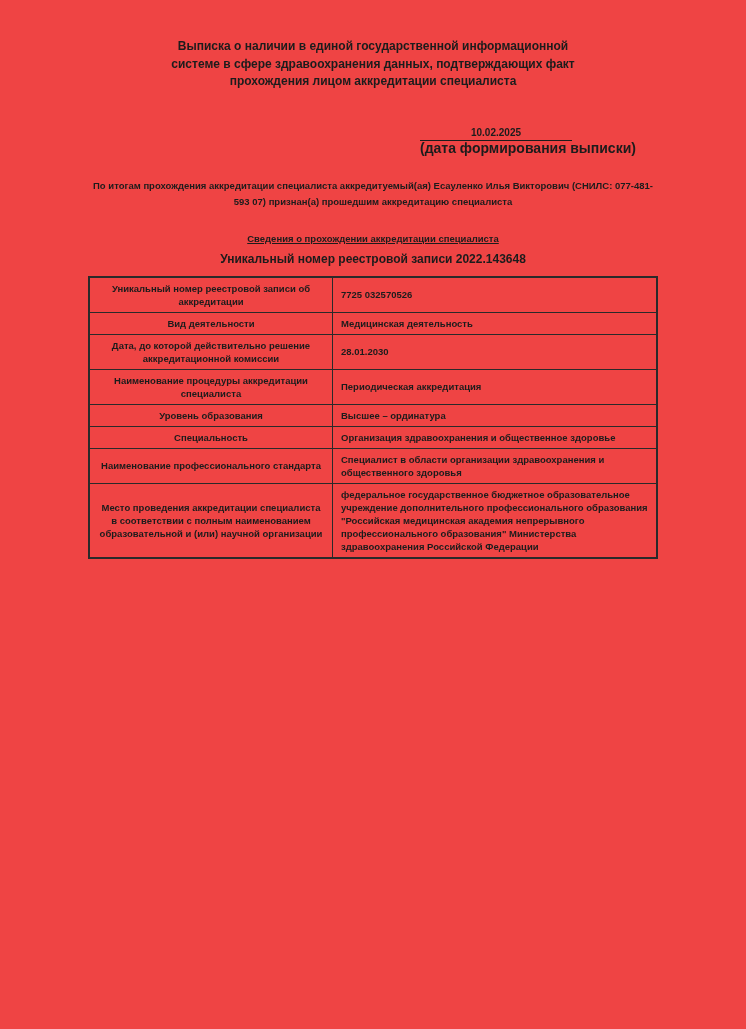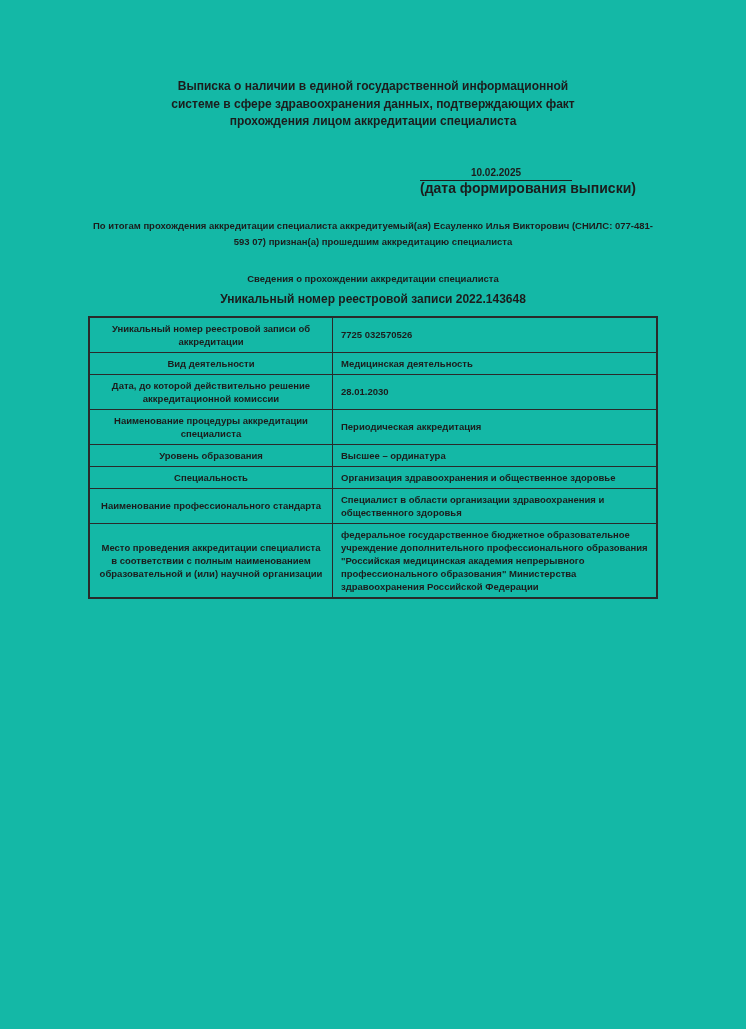--- a/index.html
+++ b/index.html
@@ -12,22 +12,22 @@
     height: 1029px;
     font-family: "Liberation Sans", sans-serif;
     color: #1c1c1c;
     font-weight: 700;
     overflow: hidden;
   }
   .page {
     box-sizing: border-box;
     width: 746px;
     height: 1029px;
-    padding: 78px 88px 0 88px;
-    background: #14b8a6;
+    padding: 38px 88px 0 88px;
+    background: #ef4444;
   }
   .doc-title {
     font-size: 12px;
     line-height: 17.5px;
     text-align: center;
     max-width: 430px;
     margin: 0 auto;
   }
   .date-block {
     width: 152px;
@@ -49,20 +49,21 @@
   .intro-paragraph {
     margin-top: 24px;
     font-size: 9.5px;
     line-height: 16px;
     text-align: center;
   }
   .section-header {
     margin-top: 23px;
     font-size: 9.5px;
     text-align: center;
+    text-decoration: underline;
   }
   .registry-heading {
     margin-top: 8px;
     font-size: 12px;
     text-align: center;
   }
   table.accreditation-table {
     width: 100%;
     margin-top: 10px;
     border-collapse: collapse;

